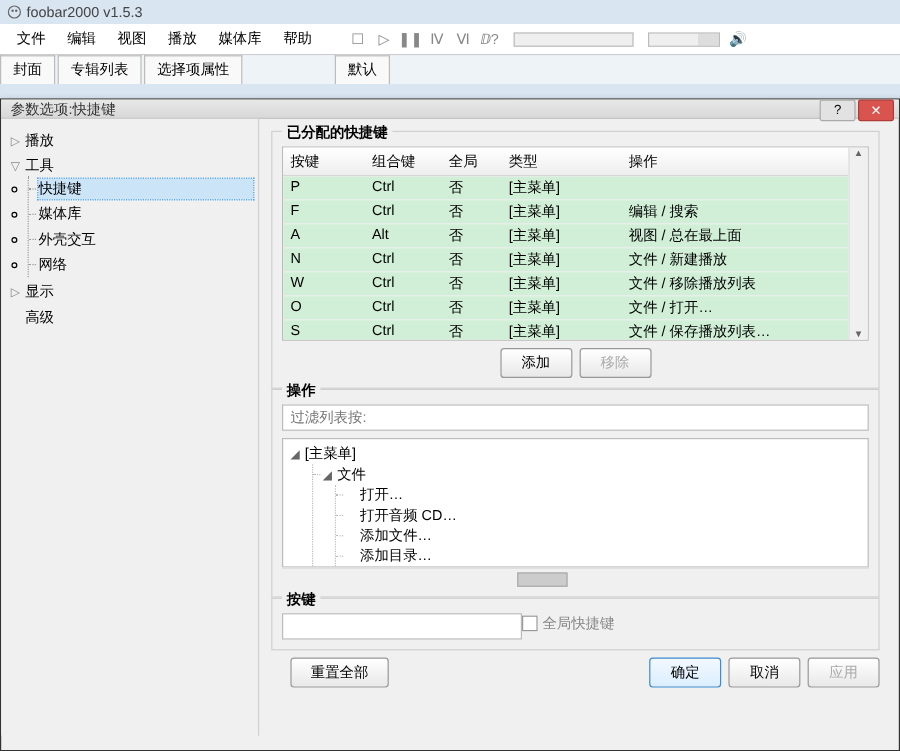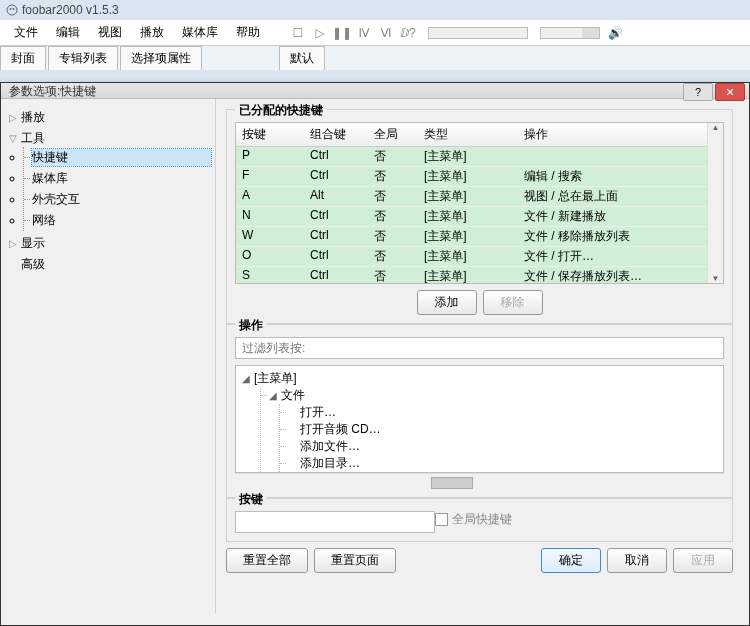--- a/index.html
+++ b/index.html
@@ -57,21 +57,21 @@
     .at-exp { width: 10px; color: #666; font-size: 10px; }
     .at-children { margin-left: 18px; border-left: 1px dotted #bbb; }
     .at-children .at-node { padding-left: 8px; position: relative; }
     .at-children .at-node::before { content: ""; position: absolute; left: 0; top: 8px; width: 6px; border-top: 1px dotted #bbb; }
     .hscroll { height: 16px; background: #f0f0f0; border-top: 1px solid #ddd; position: relative; }
     .hscroll::before { content: ""; position: absolute; left: 40%; width: 40px; height: 10px; top: 3px; background: #ccc; border: 1px solid #aaa; }
     .keyinput-row { display: flex; align-items: flex-start; }
     .keyinput { width: 200px; height: 22px; border: 1px solid #bbb; background: #fff; }
     .chk-row { display: flex; align-items: center; gap: 4px; color: #888; }
     .chk { width: 13px; height: 13px; border: 1px solid #999; background: #fff; }
-    .footer-btns { display: flex; gap: 6px; margin-top: 6px; align-items: center; }
+    .footer-btns { display: flex; gap: 6px; margin-top: 6px; align-items: center; margin-left: 16px; }
     .footer-btns .spacer { flex: 1; }
     .btn.primary { border: 1px solid #3b8bd0; background: linear-gradient(#f2f8ff,#dbeeff); }
     .vscroll { width: 16px; background: #f0f0f0; border-left: 1px solid #ddd; display: flex; flex-direction: column; justify-content: space-between; align-items: center; }
     .vscroll .arrow { font-size: 8px; color: #666; }
     .table-wrap { display: flex; }
     .table-left { flex: 1; }
   </style>
 </head>
 <body>
 
@@ -291,21 +291,20 @@
           <div class="keyinput"></div>
           <div class="chk-row">
             <span class="chk"></span>
             <span>全局快捷键</span>
           </div>
         </div>
       </div>
 
       <div class="footer-btns">
         <span class="btn">重置全部</span>
-        <span class="btn">重置页面</span>
         <span class="spacer"></span>
         <span class="btn primary">确定</span>
         <span class="btn">取消</span>
         <span class="btn disabled">应用</span>
       </div>
     </div>
   </div>
 </div>
 
 </body></html>

